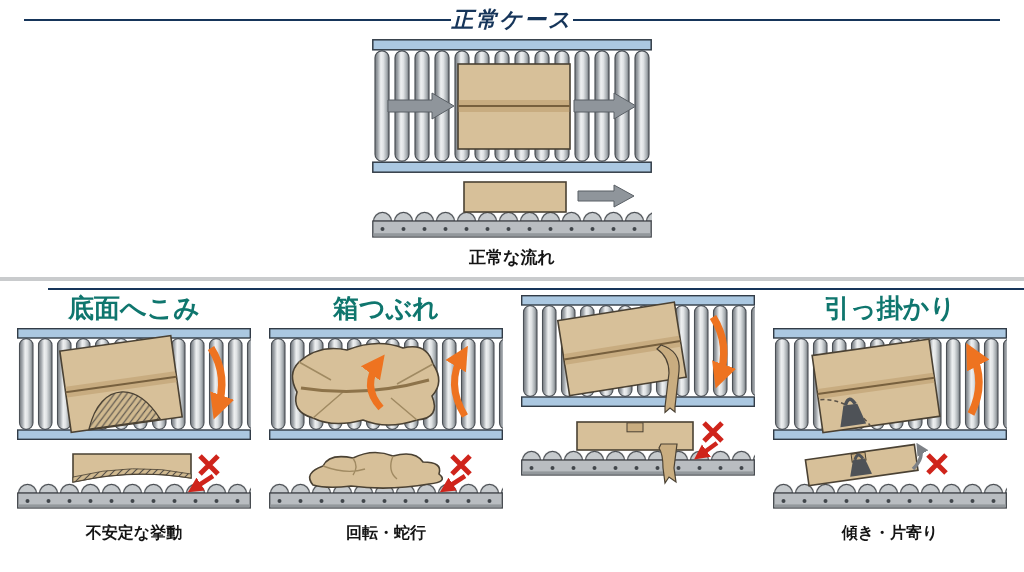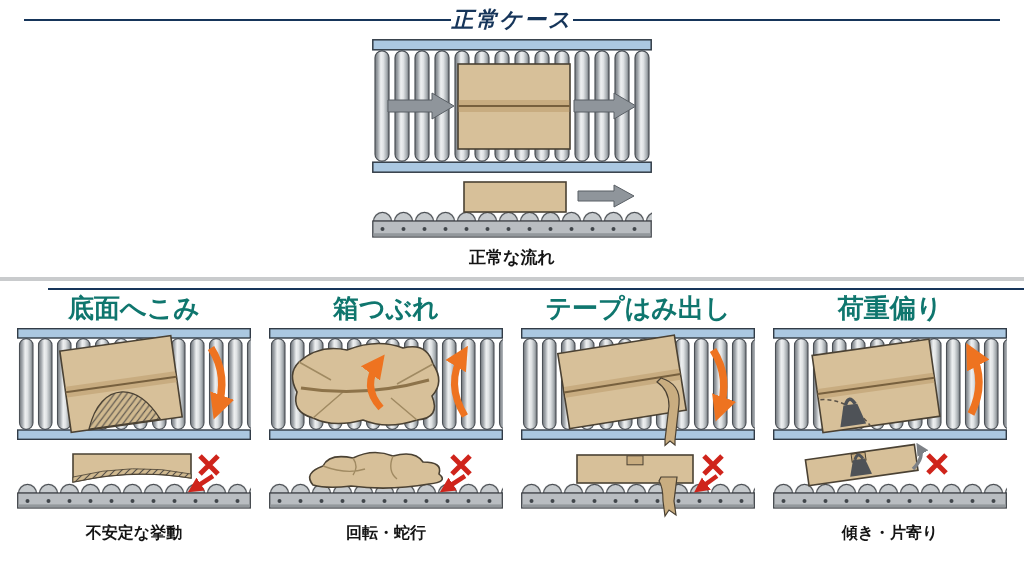--- a/index.html
+++ b/index.html
@@ -175,21 +175,20 @@
         <path d="M54,17 Q78,26 96,20 M124,7 Q118,22 128,30 M84,9 Q90,18 84,26" stroke="#a08a62" stroke-width="1.4" fill="none"></path>
         <g transform="translate(192,16)">
             <path d="M-9,-9 L9,9 M9,-9 L-9,9" stroke="#cf241b" stroke-width="5" fill="none"></path>
           </g>
         <path d="M196,27 L176,40" stroke="#cf241b" stroke-width="4.5" fill="none" marker-end="url(#mR)"></path>
       </svg>
       <div class="panel-label">回転・蛇行</div>
     </div>
 
     <div class="panel">
-      <h3 class="panel-title">テープはみ出し</h3>
       <svg class="ptv" width="234" height="112" viewBox="0 0 234 112">
         <g transform="translate(0,10)">
             <rect width="234" height="92" fill="url(#pRollS)"></rect>
           </g>
         <rect x="0.7" y="0.7" width="232.6" height="9.3" fill="#abc8e1" stroke="#323c47" stroke-width="1.4"></rect>
         <rect x="0.7" y="102" width="232.6" height="9.3" fill="#abc8e1" stroke="#323c47" stroke-width="1.4"></rect>
         <g transform="rotate(-9 100 54)">
           <rect x="42" y="16" width="118" height="76" fill="#d7c099" stroke="#4a4133" stroke-width="1.6"></rect>
           <rect x="42.8" y="50" width="116.4" height="11" fill="#c8ac80"></rect>
           <line x1="42" y1="55.5" x2="160" y2="55.5" stroke="#77603e" stroke-width="2"></line>
@@ -210,21 +209,21 @@
         <rect x="106" y="6.8" width="16" height="9" fill="#c9ad80" stroke="#4a4133" stroke-width="1"></rect>
         <path d="M140,28 L156,28 L153,52 L155,66 L148,61 L144,67 L142,52 Q142,38 138,32 Z" fill="#c9ad80" stroke="#4a4133" stroke-width="1.2"></path>
         <g transform="translate(192,16)">
             <path d="M-9,-9 L9,9 M9,-9 L-9,9" stroke="#cf241b" stroke-width="5" fill="none"></path>
           </g>
         <path d="M196,27 L178,40" stroke="#cf241b" stroke-width="4.5" fill="none" marker-end="url(#mR)"></path>
       </svg>
     </div>
 
     <div class="panel">
-      <h3 class="panel-title">荷重偏り</h3>
+      <h3 class="panel-title">引っ掛かり</h3>
       <svg class="ptv" width="234" height="112" viewBox="0 0 234 112">
         <g transform="translate(0,10)">
             <rect width="234" height="92" fill="url(#pRollS)"></rect>
           </g>
         <rect x="0.7" y="0.7" width="232.6" height="9.3" fill="#abc8e1" stroke="#323c47" stroke-width="1.4"></rect>
         <rect x="0.7" y="102" width="232.6" height="9.3" fill="#abc8e1" stroke="#323c47" stroke-width="1.4"></rect>
         <g transform="rotate(-8 102 58)">
           <rect x="44" y="19" width="118" height="78" fill="#d7c099" stroke="#4a4133" stroke-width="1.6"></rect>
           <rect x="44.8" y="53" width="116.4" height="10" fill="#c8ac80"></rect>
           <line x1="44" y1="58" x2="162" y2="58" stroke="#77603e" stroke-width="2"></line>

